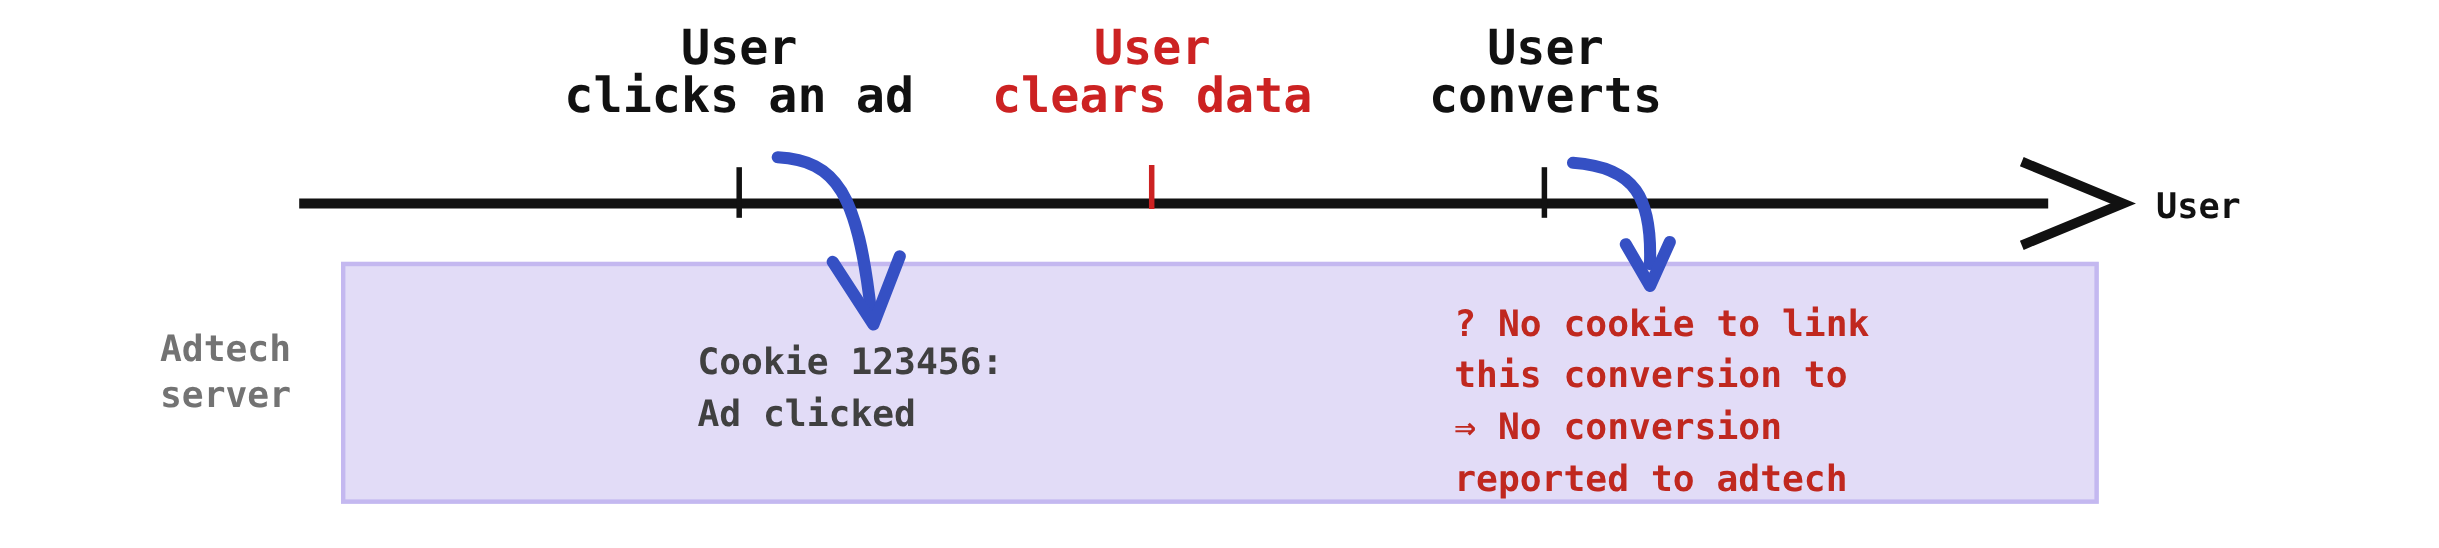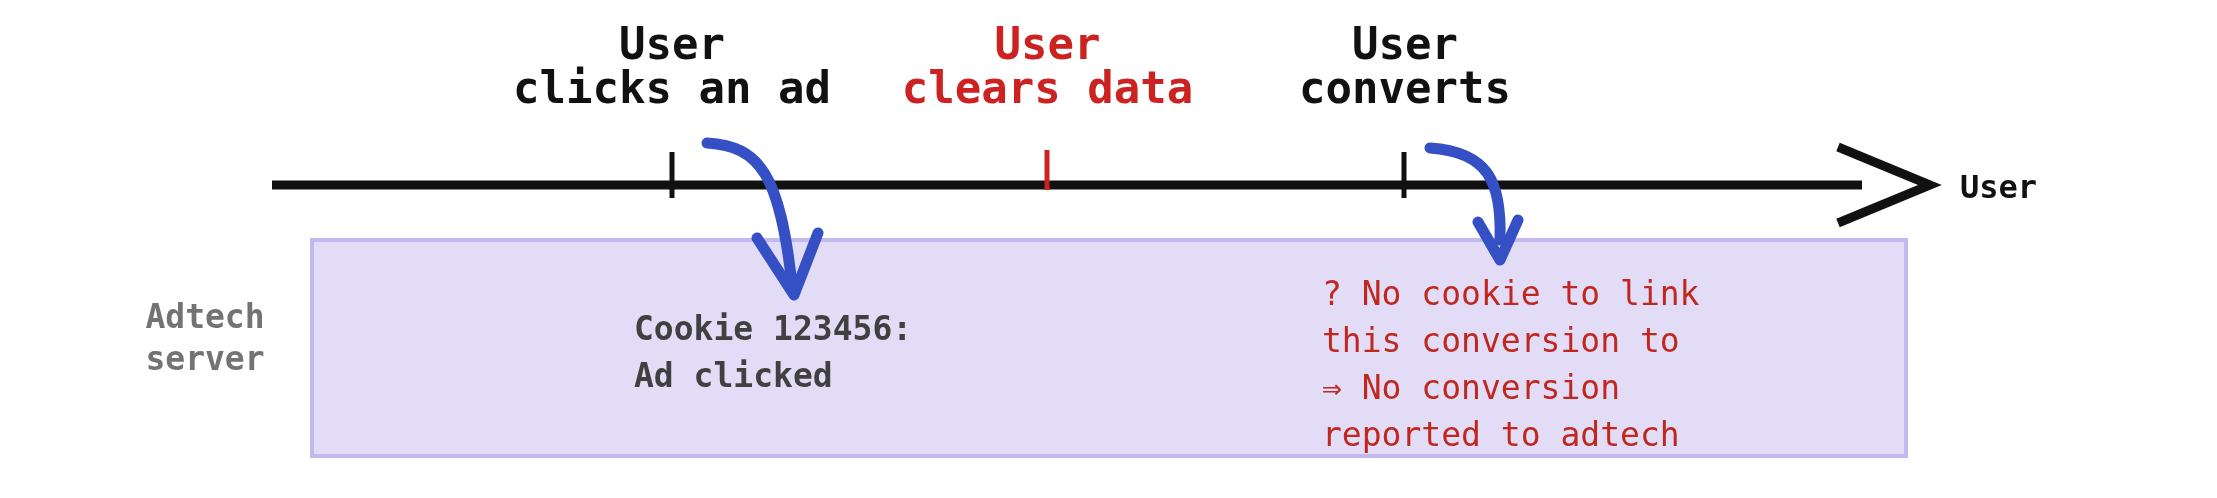--- a/index.html
+++ b/index.html
@@ -104,21 +104,21 @@
     white-space: pre-line;
   }
 
   .no-conv-note {
     position: absolute;
     left: 1322px;
     top: 270px;
     color: #c0281f;
     font-size: 33px;
     line-height: 47px;
-    font-weight: 400;
+    font-weight: 700;
     white-space: pre-line;
   }
 </style>
 </head>
 <body>
 
 <div id="canvas">
 
   <div class="server-box"></div>
 

